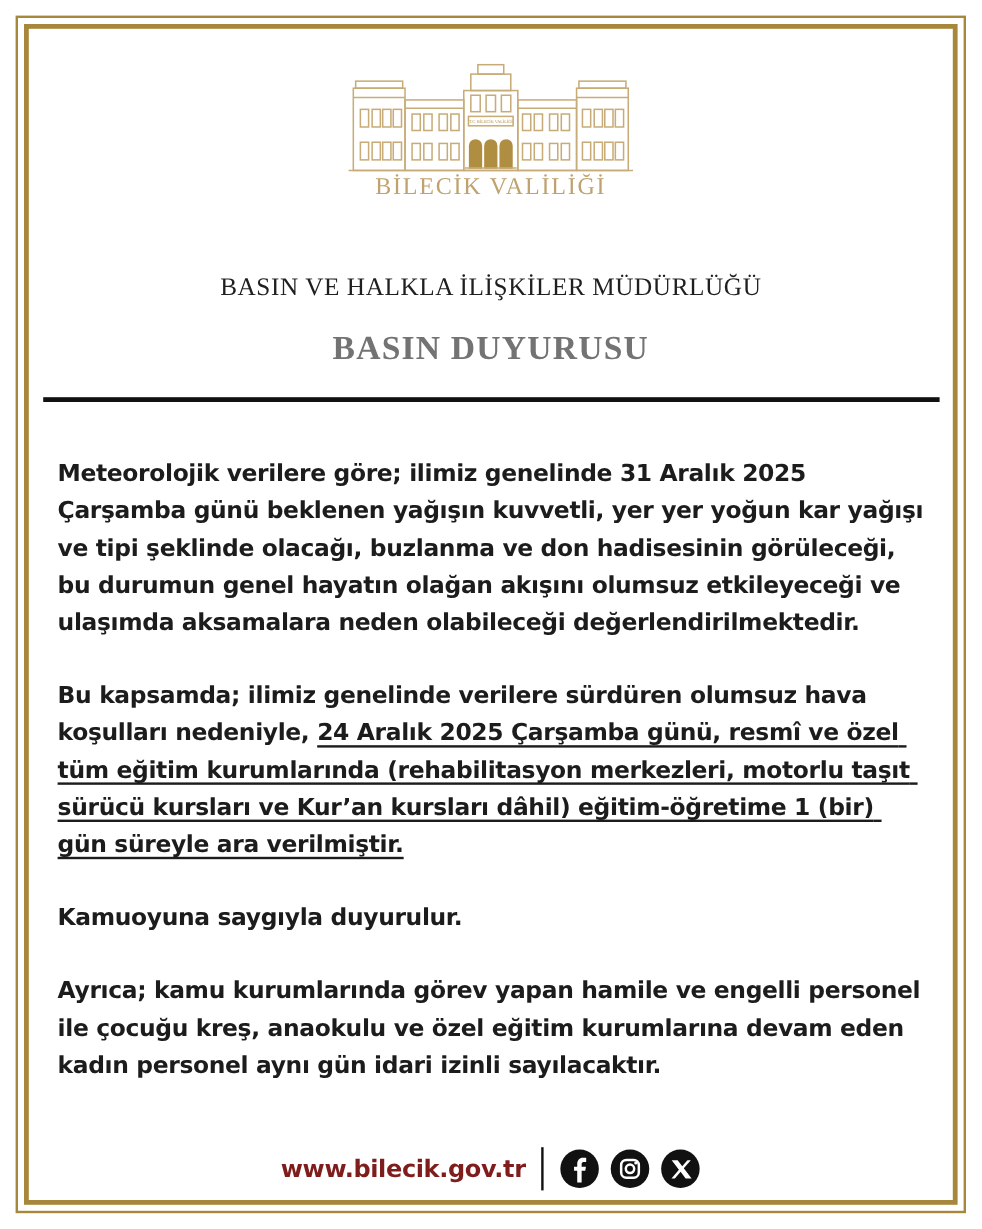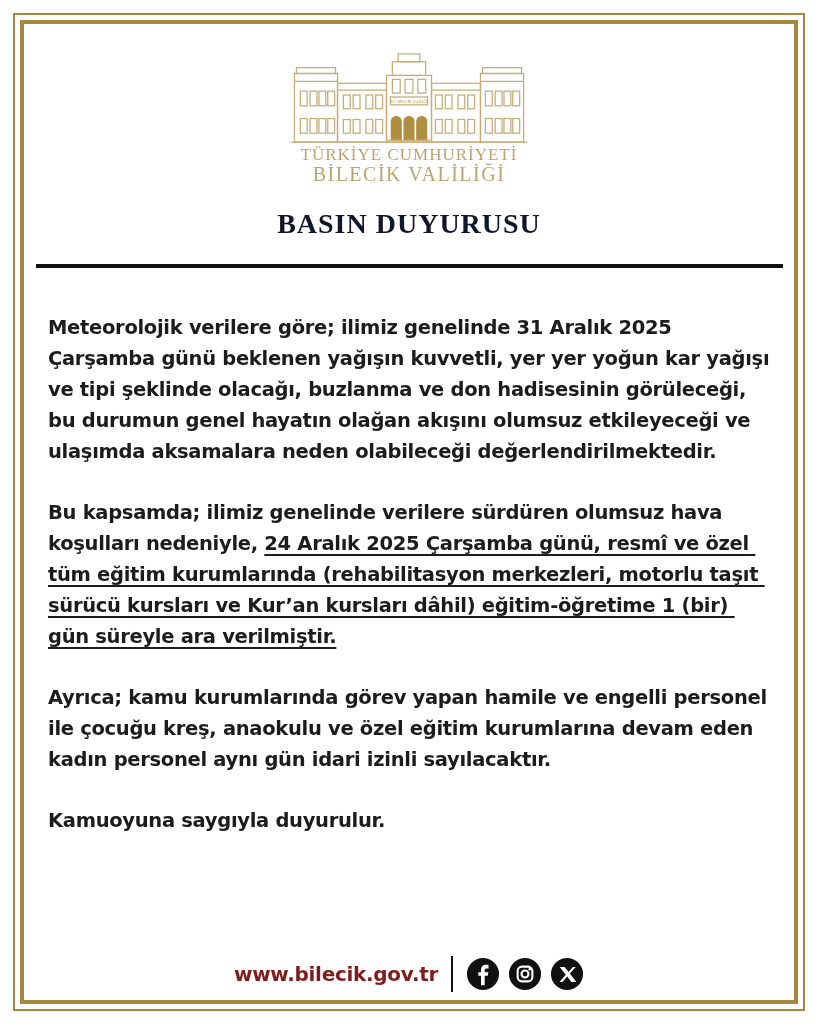--- a/index.html
+++ b/index.html
@@ -21,21 +21,21 @@
   .logo-building svg{display:block;width:100%;height:100%;}
 
   .logo-text{margin-top:2px;text-align:center;color:#bfa26e;
     font-family:"Liberation Serif","DejaVu Serif",serif;line-height:1.05;}
   .logo-line1{font-size:17px;letter-spacing:1px;}
   .logo-line2{font-size:20px;letter-spacing:1.5px;}
 
   .dept-heading{margin-top:60px;font-family:"Liberation Serif","DejaVu Serif",serif;
     font-size:21px;letter-spacing:.5px;color:#1f1f1f;text-align:center;}
   .main-title{margin-top:23px;font-family:"Liberation Serif","DejaVu Serif",serif;
-    font-size:28px;font-weight:bold;letter-spacing:1px;color:#0f172a;text-align:center;}
+    font-size:28px;font-weight:bold;letter-spacing:1px;color:#737373;text-align:center;}
 
   .divider{margin-top:24px;width:747px;height:4px;background:#111;border:none;}
 
   .body-text{margin-top:44px;width:722px;font-family:"DejaVu Sans","Liberation Sans",sans-serif;
     font-weight:bold;font-size:19.5px;line-height:31px;letter-spacing:-0.3px;color:#1c1c1c;
     text-align:left;}
   .body-text p{margin:0 0 30px 0;white-space:pre-wrap;}
   .body-text p:last-child{margin-bottom:0;}
   .u{text-decoration:underline;text-decoration-thickness:2px;text-underline-offset:4px;}
 
@@ -117,34 +117,34 @@
       <rect x="222" y="42" width="7" height="15"></rect>
         <rect x="231" y="42" width="7" height="15"></rect>
       <rect x="203" y="70" width="7" height="15"></rect>
         <rect x="213" y="70" width="7" height="15"></rect>
       <rect x="222" y="70" width="7" height="15"></rect>
         <rect x="231" y="70" width="7" height="15"></rect>
     </svg>
   </div>
 
   <div class="logo-text">
-    <div class="logo-line1">TÜRKİYE CUMHURİYETİ</div>
     <div class="logo-line2">BİLECİK VALİLİĞİ</div>
   </div>
 
+  <div class="dept-heading">BASIN VE HALKLA İLİŞKİLER MÜDÜRLÜĞÜ</div>
 
   <div class="main-title">BASIN DUYURUSU</div>
 
   <div class="divider"></div>
 
   <div class="body-text">
     <p>Meteorolojik verilere göre; ilimiz genelinde 31 Aralık 2025 Çarşamba günü beklenen yağışın kuvvetli, yer yer yoğun kar yağışı ve tipi şeklinde olacağı, buzlanma ve don hadisesinin görüleceği, bu durumun genel hayatın olağan akışını olumsuz etkileyeceği ve ulaşımda aksamalara neden olabileceği değerlendirilmektedir.</p>
     <p><span>Bu kapsamda; ilimiz genelinde verilere sürdüren olumsuz hava koşulları nedeniyle, </span><span class="u">24 Aralık 2025 Çarşamba günü, resmî ve özel tüm eğitim kurumlarında (rehabilitasyon merkezleri, motorlu taşıt sürücü kursları ve Kur’an kursları dâhil) eğitim-öğretime 1 (bir) gün süreyle ara verilmiştir.</span></p>
+    <p>Kamuoyuna saygıyla duyurulur.</p>
     <p>Ayrıca; kamu kurumlarında görev yapan hamile ve engelli personel ile çocuğu kreş, anaokulu ve özel eğitim kurumlarına devam eden kadın personel aynı gün idari izinli sayılacaktır.</p>
-    <p>Kamuoyuna saygıyla duyurulur.</p>
   </div>
 
 </div>
 
 <div class="footer">
   <span class="footer-site">www.bilecik.gov.tr</span>
   <span class="footer-sep"></span>
   <span class="social-icons">
     <svg viewBox="0 0 36 36">
       <circle cx="18" cy="18" r="17" fill="#111"></circle>

